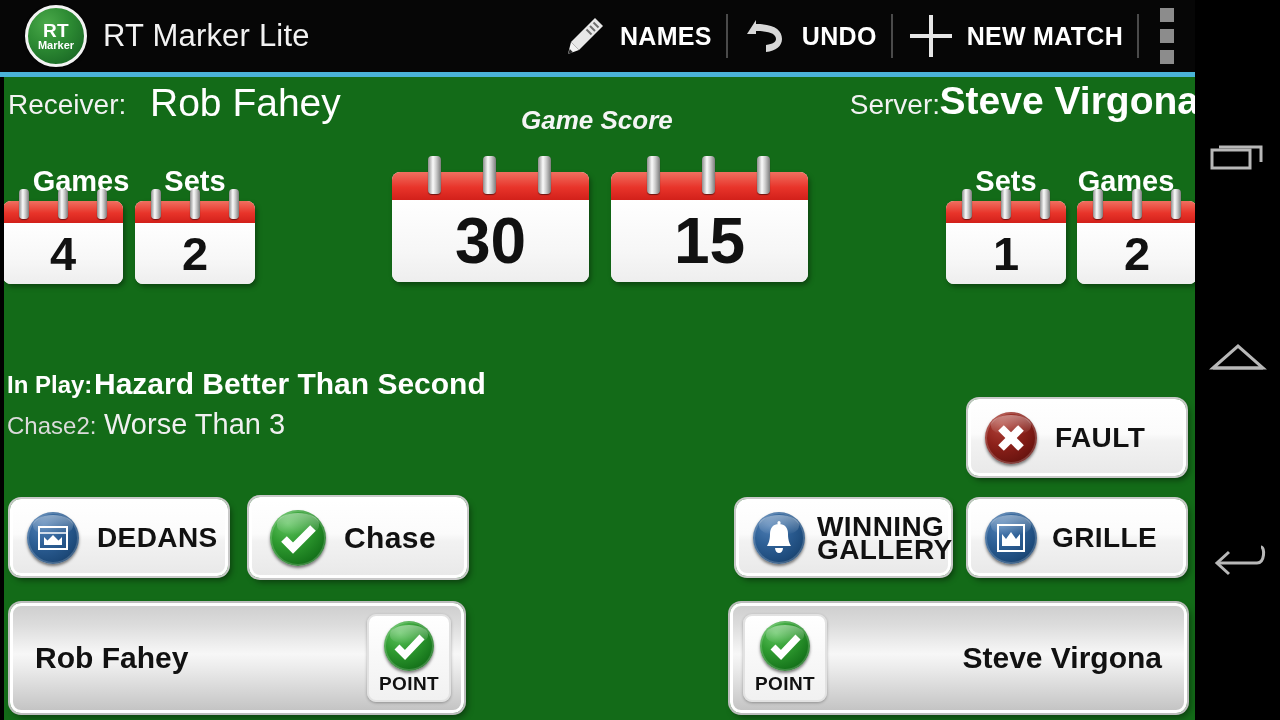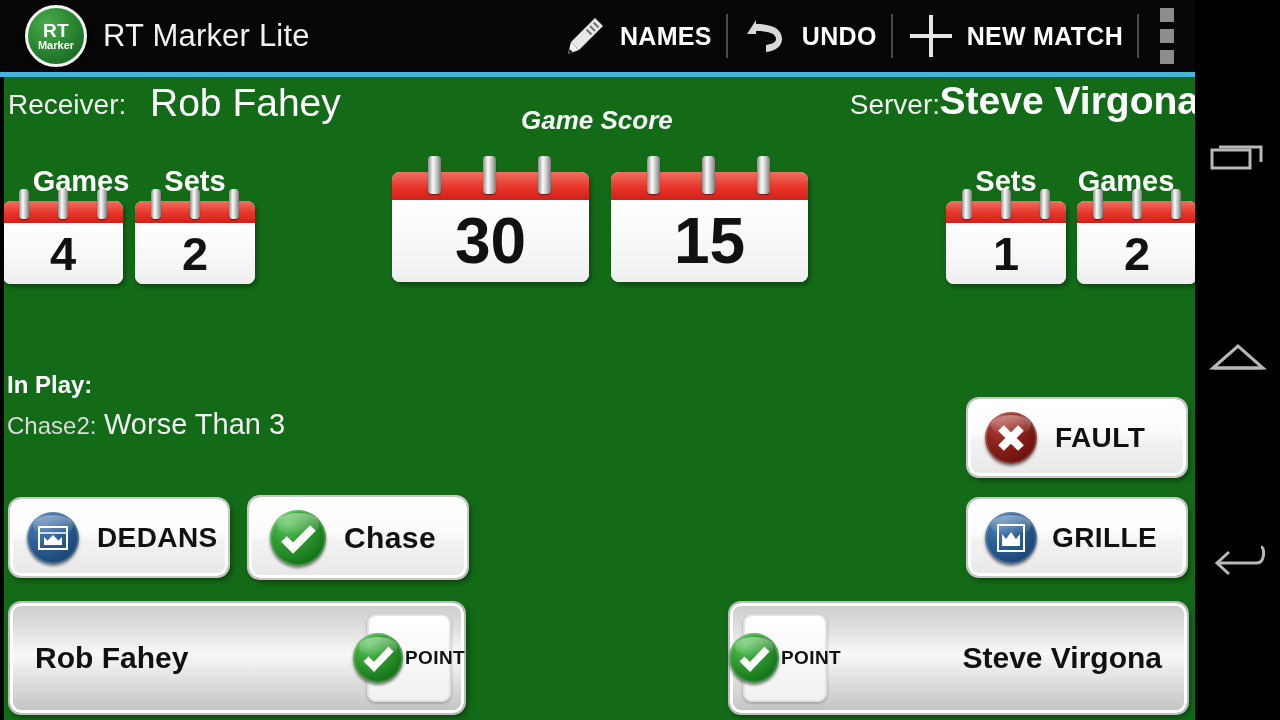--- a/index.html
+++ b/index.html
@@ -165,21 +165,21 @@
     border:3px solid #ffffff;
     box-shadow:0 0 0 2px #bdbdbd, 3px 4px 7px rgba(0,0,0,.45);
     display:flex; align-items:center; cursor:pointer;
   }
   .pointbar .pname { color:#111; font-size:30px; font-weight:bold; }
   .pointbox {
     width:84px; height:88px; border-radius:9px;
     background:linear-gradient(to bottom,#ffffff,#f1f1f1);
     border:2px solid #e2e2e2;
     box-shadow:0 1px 3px rgba(0,0,0,.3);
-    display:flex; flex-direction:row; align-items:center; justify-content:center; gap:2px;
+    display:flex; flex-direction:column; align-items:center; justify-content:center; gap:2px;
     flex:0 0 auto;
   }
   .pointbox .plabel { color:#111; font-size:19px; font-weight:bold; letter-spacing:.4px; }
 
   
   #navbar {
     position:absolute; right:0; top:0; width:85px; height:720px; background:#000;
     display:flex; flex-direction:column; align-items:center;
   }
   .navbtn { position:absolute; left:0; width:85px; height:90px; display:flex; align-items:center; justify-content:center; cursor:pointer; }
@@ -321,20 +321,21 @@
       <div class="top"></div>
       <div class="ring" style="left:16px;"></div>
       <div class="ring" style="left:55px;"></div>
       <div class="ring" style="left:94px;"></div>
       <div class="body">
         <span class="num">2</span>
       </div>
     </div>
 
     <div class="inplay-lbl">In Play:</div>
+    <div class="inplay-val">Hazard Better Than Second</div>
     <div class="chase-lbl">Chase2:</div>
     <div class="chase-val">Worse Than 3</div>
 
     <div class="btn" style="left:964px; top:322px; width:218px; height:77px; padding-left:14px;">
       <div class="circ circ-red" style="width:52px;height:52px;">
         <div class="gloss"></div>
         <svg width="52" height="52" viewBox="0 0 52 52" style="position:absolute;left:0;top:0;">
           <g stroke="#ffffff" stroke-width="8" stroke-linecap="butt">
             <line x1="16" y1="16" x2="36" y2="36"></line>
             <line x1="36" y1="16" x2="16" y2="36"></line>
@@ -359,20 +360,34 @@
     <div class="btn" style="left:245px; top:420px; width:218px; height:81px; padding-left:18px;">
       <div class="circ circ-green" style="width:56px;height:56px;">
         <div class="gloss"></div>
         <svg width="56" height="56" viewBox="0 0 56 56" style="position:absolute;left:0;top:0;">
           <path d="M14 29 L23 38 L43 18" fill="none" stroke="#ffffff" stroke-width="8" stroke-linecap="butt" stroke-linejoin="miter"></path>
         </svg>
       </div>
       <span class="txt" style="margin-left:18px; font-size:30px;">Chase</span>
     </div>
 
+    <div class="btn" style="left:732px; top:422px; width:215px; height:77px; padding-left:14px;">
+      <div class="circ circ-blue" style="width:52px;height:52px;">
+        <div class="gloss"></div>
+        <svg width="52" height="52" viewBox="0 0 52 52" style="position:absolute;left:0;top:0;">
+          <path d="M26 12 C32 12 35 16 35 22 C35 29 37 32 38 34 L14 34 C15 32 17 29 17 22 C17 16 20 12 26 12 Z" fill="#ffffff"></path>
+          <rect x="24.5" y="9" width="3" height="4" rx="1.5" fill="#ffffff"></rect>
+          <path d="M22 36 C22 39 24 41 26 41 C28 41 30 39 30 36 Z" fill="#ffffff"></path>
+        </svg>
+      </div>
+      <div style="margin-left:12px; line-height:23px;">
+        <div class="txt">WINNING</div>
+        <div class="txt">GALLERY</div>
+      </div>
+    </div>
 
     <div class="btn" style="left:964px; top:422px; width:218px; height:77px; padding-left:14px;">
       <div class="circ circ-blue" style="width:52px;height:52px;">
         <div class="gloss"></div>
         <svg width="52" height="52" viewBox="0 0 52 52" style="position:absolute;left:0;top:0;">
           <rect x="13" y="13" width="26" height="26" fill="none" stroke="#ffffff" stroke-width="2"></rect>
           <path d="M17 34 L17 22 L21 27 L26 20 L31 27 L35 22 L35 34 Z" fill="#ffffff"></path>
         </svg>
       </div>
       <span class="txt" style="margin-left:15px;">GRILLE</span>

